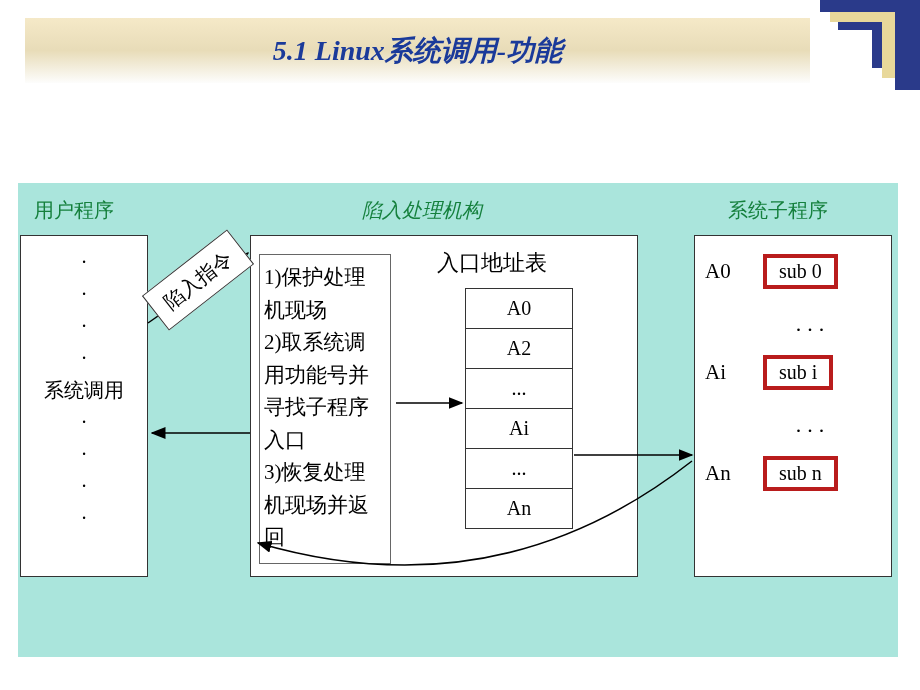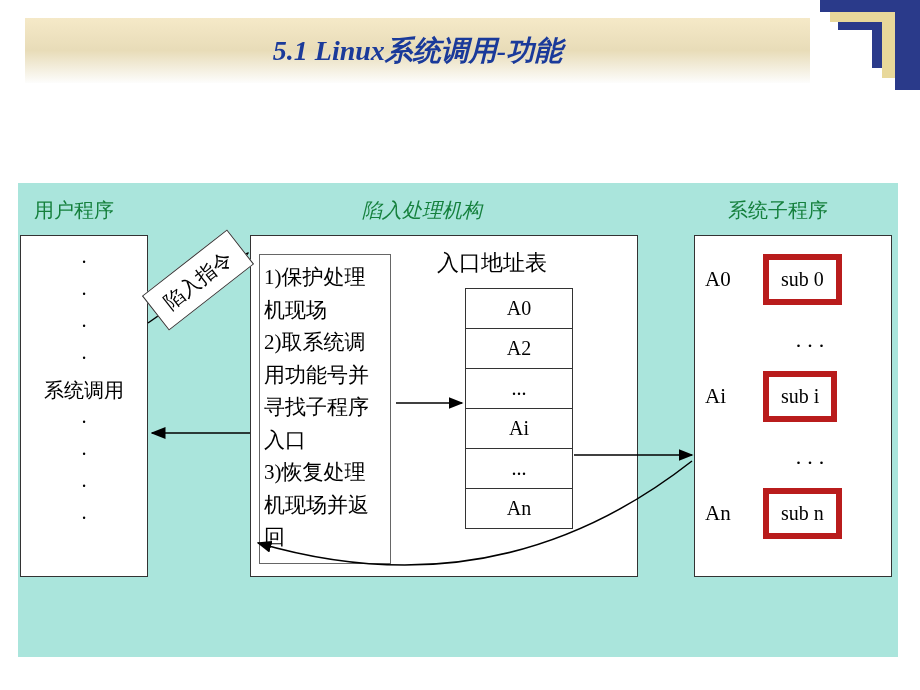--- a/index.html
+++ b/index.html
@@ -13,21 +13,21 @@
 .user-box { left: 2px; top: 52px; width: 128px; height: 342px; padding: 10px 8px; text-align: center; font-size: 20px; line-height: 1.6; }
 .trap-box { left: 232px; top: 52px; width: 388px; height: 342px; }
 .trap-inner { position: absolute; left: 8px; top: 18px; width: 132px; height: 310px; border: 1px solid #666; padding: 6px 4px; font-size: 21px; line-height: 1.55; background: #fff; }
 .entry-label { position: absolute; left: 180px; top: 12px; font-size: 22px; margin-left: 6px; }
 .entry-table { position: absolute; left: 214px; top: 52px; width: 108px; border: 1px solid #333; background: #fff; }
 .entry-cell { border-bottom: 1px solid #333; text-align: center; font-size: 20px; padding: 8px 0; }
 .entry-cell:last-child { border-bottom: none; }
 .sys-box { left: 676px; top: 52px; width: 198px; height: 342px; padding: 18px 10px; }
 .sub-row { display: flex; align-items: center; gap: 18px; margin-bottom: 22px; font-size: 21px; }
 .sub-label { width: 40px; }
-.sub-btn { border: 6px solid #b91c1c; padding: 8px 12px; font-size: 20px; background: #fff; }
+.sub-btn { border: 4px solid #b91c1c; padding: 2px 12px; font-size: 20px; background: #fff; }
 .sub-dots { text-align: center; font-size: 22px; margin: 4px 0 18px 40px; letter-spacing: 6px; }
 .trap-cmd { position: absolute; left: 126px; top: 75px; width: 108px; height: 44px; border: 1px solid #333; background: #fff; transform: rotate(-38deg); display: flex; align-items: center; justify-content: center; font-size: 20px; z-index: 5; }
 svg.arrows { position: absolute; top: 0; left: 0; width: 880px; height: 474px; pointer-events: none; }
 </style>
 </head>
 <body>
 
 <div class="corner-deco">
 <svg width="120" height="90" viewBox="0 0 120 90">
 <path d="M 20 0 L 120 0 L 120 90 L 95 90 L 95 12 L 20 12 Z" fill="#2a3a8a"></path>

